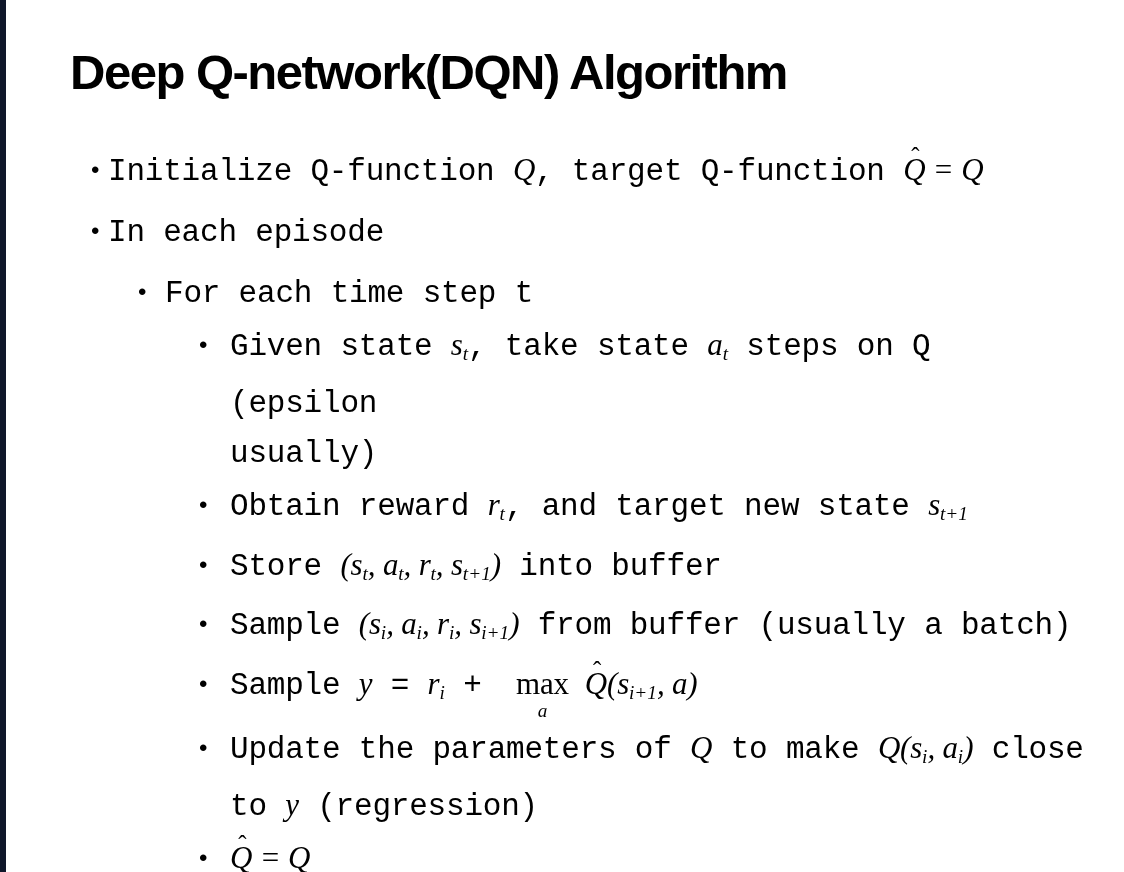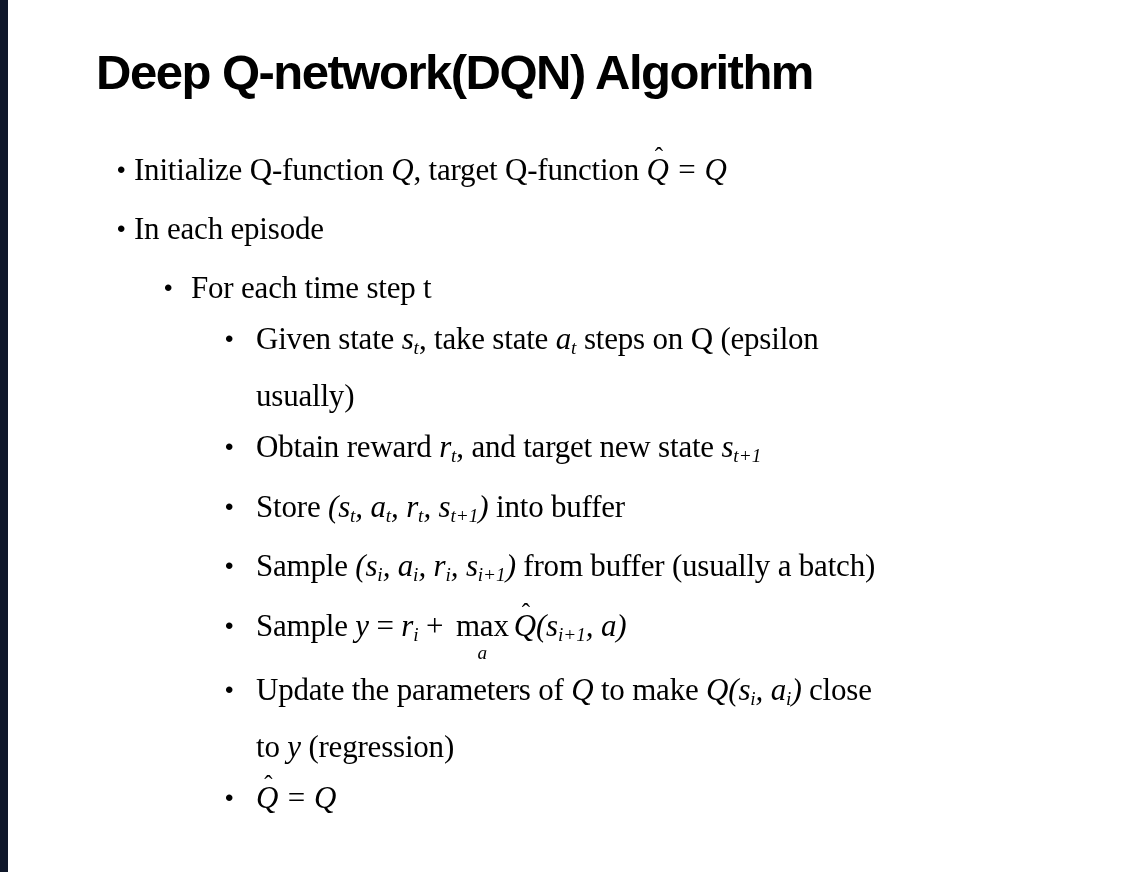--- a/index.html
+++ b/index.html
@@ -1,25 +1,24 @@
 <!DOCTYPE html>
 <html><head>
 <meta charset="utf-8">
 <style>
   html,body{margin:0;padding:0;background:#e8e8e8;}
   .slide{
     position:relative;
     width:1124px;height:872px;
     box-sizing:border-box;
     background:#ffffff;
-    border-left:8px solid #0f172a;
+    border-left:6px solid #0f172a;
     overflow:hidden;
     font-family:"Liberation Sans",sans-serif;
     color:#000;
-    padding-left:24px;
   }
   .title{
     margin:0;
     padding:42px 40px 0 64px;
     font-size:49px;
     line-height:60px;
     font-weight:700;
     letter-spacing:-1.5px;
     color:#000;
   }
@@ -32,21 +31,21 @@
   }
   .b{display:flex;align-items:flex-start;margin-bottom:3px;}
   .b.l1{margin-left:85px;margin-bottom:11px;}
   .b.l2{margin-left:132px;}
   .b.l3{margin-left:193px;}
   .dot{flex:0 0 auto;line-height:48px;font-size:0.78em;}
   .l1 .dot{width:17px;}
   .l2 .dot{width:27px;}
   .l3 .dot{width:31px;}
   .ct{flex:1 1 auto;}
-  .t{font-family:Liberation Serif, serif;text-align:right;}
+  .t{font-family:Liberation Mono, monospace;text-align:right;}
   .m{font-family:"Liberation Serif",serif;font-style:italic;}
   .sub{
     font-size:0.62em;
     vertical-align:-0.25em;
     font-style:italic;
     font-family:"Liberation Serif",serif;
     letter-spacing:0;
   }
   .mh{position:relative;display:inline-block;}
   .hatmark{
@@ -56,21 +55,21 @@
     top:-0.52em;
     font-size:0.8em;
     font-style:normal;
     font-family:"Liberation Serif",serif;
   }
   .mx{
     display:inline-flex;
     flex-direction:column;
     align-items:center;
     line-height:1.05;
-    margin:0 5px;
+    margin:0 16px;
   }
   .mxw{font-family:"Liberation Serif",serif;font-style:normal;}
   .mxs{font-family:"Liberation Serif",serif;font-style:italic;font-size:0.62em;}
 </style>
 </head>
 <body>
 
 <div class="slide">
   <h1 class="title">Deep Q-network(DQN) Algorithm</h1>
   <div class="bullets">

